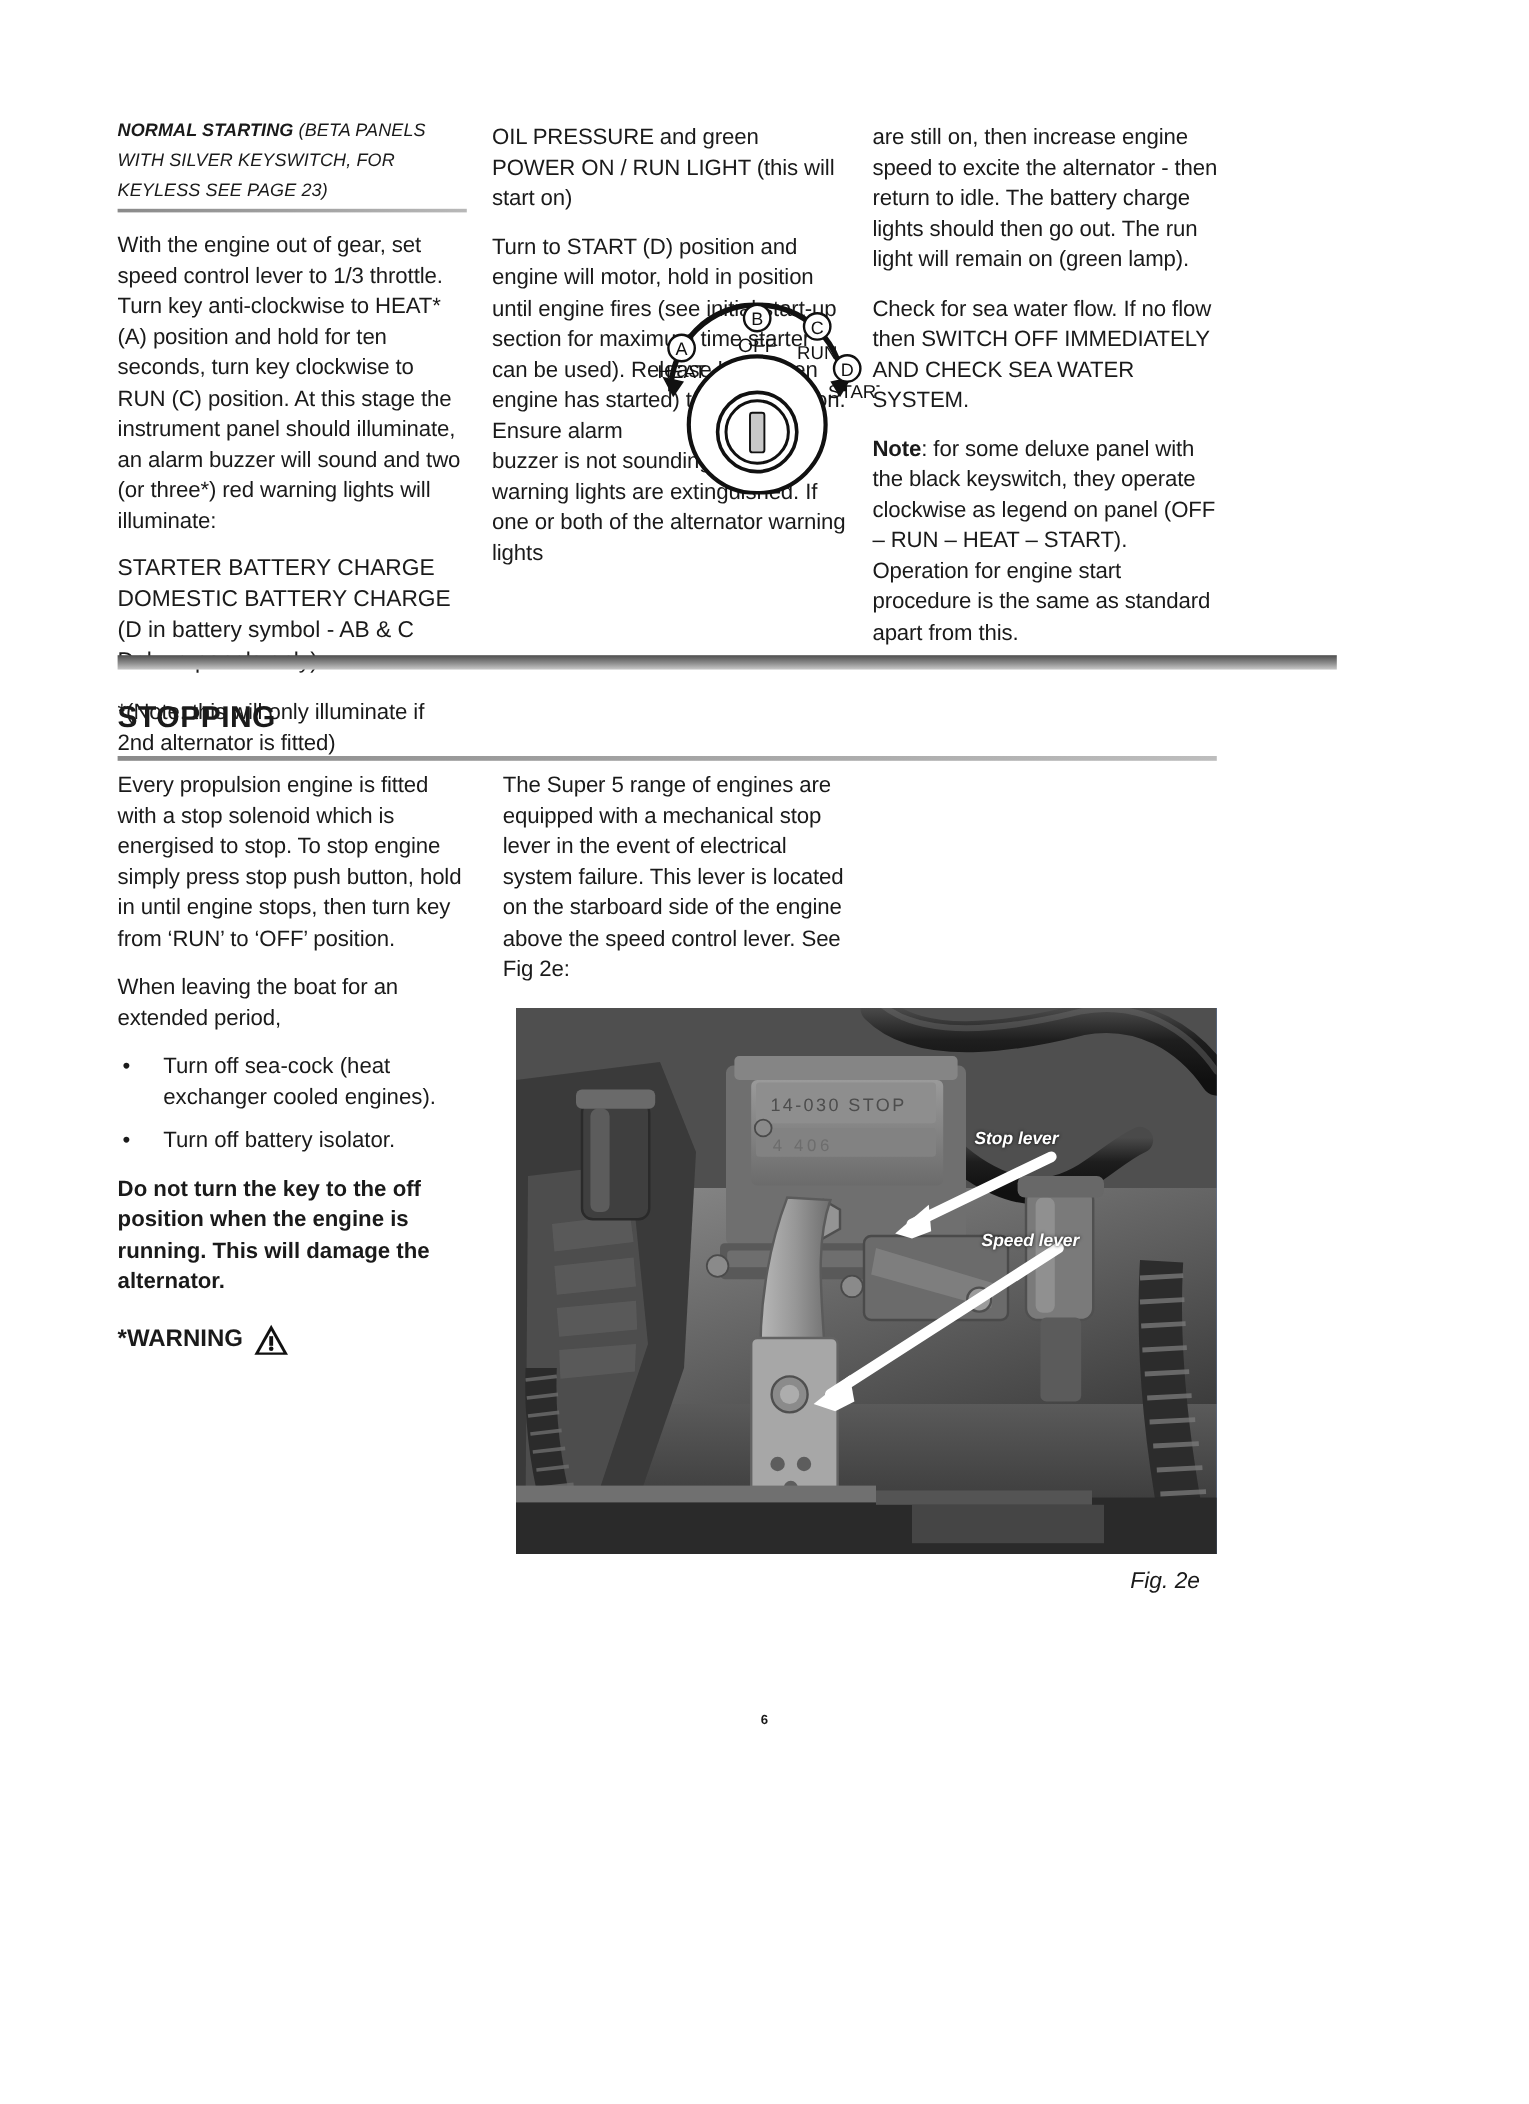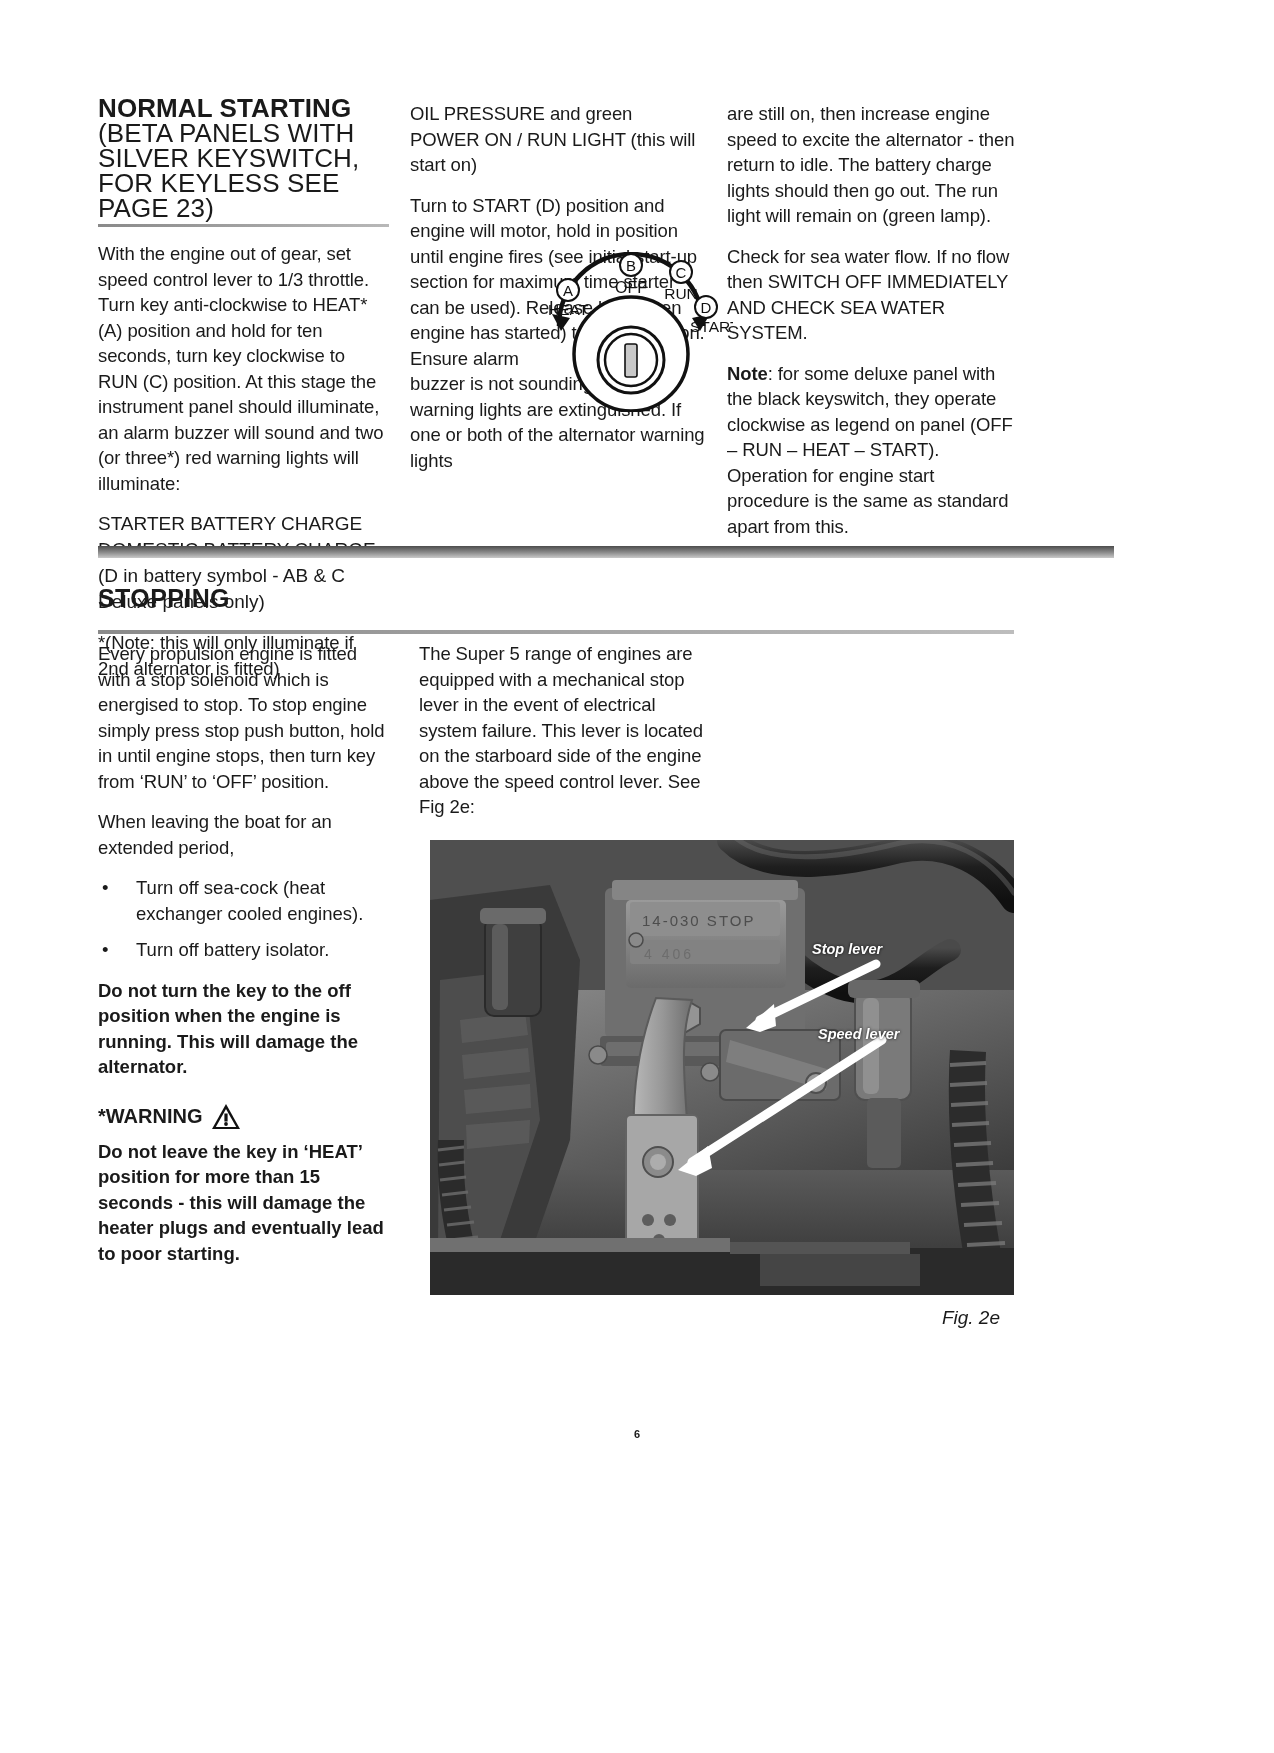--- a/index.html
+++ b/index.html
@@ -24,24 +24,25 @@
     width:1016px;
     display:flex;
     gap:21px;
   }
   .col{width:291px;}
   .col.c2{width:296px;}
   .col.c3{width:291px;}
 
   h2.section-head{
     margin:0 0 3px 0;
-    font-size:26px;
+    font-size:15px;
     font-weight:bold;
     letter-spacing:0.1px;
     line-height:25px;
+    font-style:italic;
   }
   h2.section-head .light{font-weight:normal;}
   .rule-thin{
     height:3px;
     background:linear-gradient(to right,#8a8a8a,#b8b8b8);
     margin:3px 0 14px 0;
   }
 
   p.body{
     margin:0 0 15px 0;
@@ -259,21 +260,20 @@
       <span>
         <svg class="warn-tri" width="30" height="27" viewBox="0 0 30 27" xmlns="http://www.w3.org/2000/svg">
           <path d="M15 1 L29 26 L1 26 Z" fill="#111"></path>
           <path d="M15 6 L25.2 24 L4.8 24 Z" fill="#fff"></path>
           <rect x="13.4" y="10.5" width="3.2" height="8" fill="#111"></rect>
           <circle cx="15" cy="21" r="1.9" fill="#111"></circle>
         </svg>
       </span>
     </div>
 
-    <p class="strong-note">Do not leave the key in ‘HEAT’ position for more than 15 seconds - this will damage the heater plugs and eventually lead to poor starting.</p>
   </div>
 
   <div class="stop-col-right">
     <p class="body">The Super 5 range of engines are equipped with a mechanical stop lever in the event of electrical system failure.  This lever is located on the starboard side of the engine above the speed control lever. See Fig 2e:</p>
   </div>
 
   <div class="photo">
     <svg class="ph-svg" width="584" height="455" viewBox="0 0 584 455" xmlns="http://www.w3.org/2000/svg">
       <defs>
         <linearGradient id="gblk" x1="0" y1="0" x2="0" y2="1">

